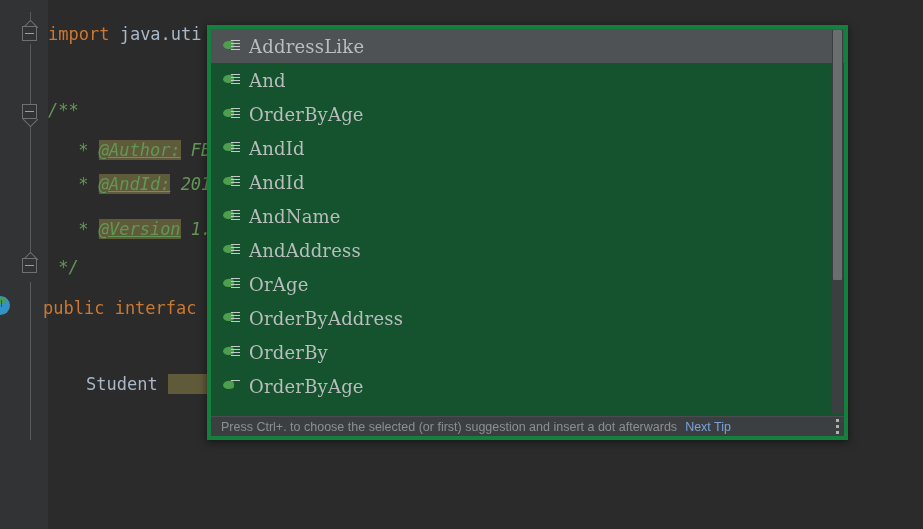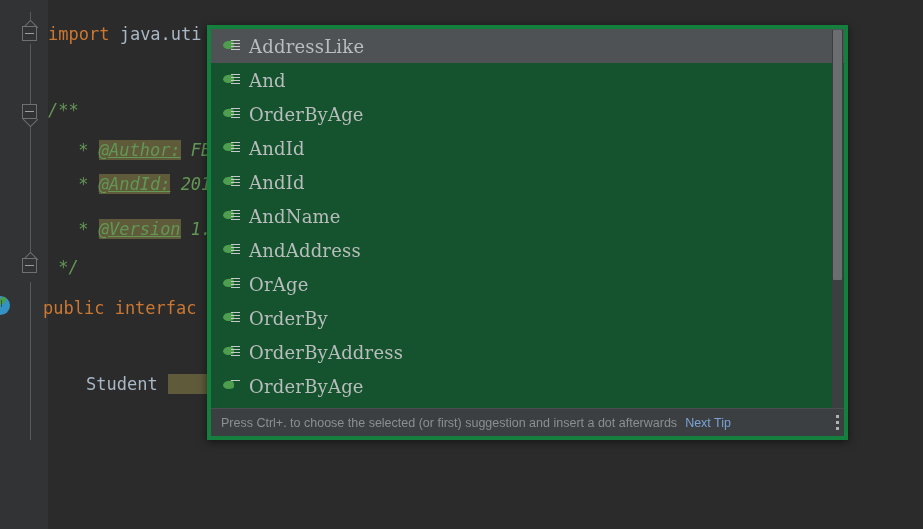--- a/index.html
+++ b/index.html
@@ -216,21 +216,21 @@
     left: 1px; top: 0px;
     width: 9px;
     height: 250px;
     background: #6b6e70;
     border-radius: 1px;
   }
 
   #popup-hint {
     position: absolute;
     left: 0; bottom: 0;
-    width: 639px; height: 28px;
+    width: 639px; height: 20px;
     background: #3c3f41;
     border-top: 1px solid #4a4d4f;
     box-sizing: border-box;
     display: flex;
     align-items: center;
     padding-left: 10px;
   }
   .hint-text {
     font-family: "Liberation Sans", sans-serif;
     font-size: 12.5px;
@@ -411,33 +411,33 @@
         <div class="cmp-row">
           <span class="cmp-icon">
             <span class="blob"></span>
             <span class="bars">
               <i></i>
               <i></i>
               <i></i>
               <i></i>
             </span>
           </span>
+          <span class="cmp-label">OrderByAddress</span>
+        </div>
+        <div class="cmp-row">
+          <span class="cmp-icon">
+            <span class="blob"></span>
+            <span class="bars">
+              <i></i>
+              <i></i>
+              <i></i>
+              <i></i>
+            </span>
+          </span>
           <span class="cmp-label">OrderBy</span>
-        </div>
-        <div class="cmp-row">
-          <span class="cmp-icon">
-            <span class="blob"></span>
-            <span class="bars">
-              <i></i>
-              <i></i>
-              <i></i>
-              <i></i>
-            </span>
-          </span>
-          <span class="cmp-label">OrderByAddress</span>
         </div>
         <div class="cmp-row">
           <span class="cmp-icon">
             <span class="blob"></span>
             <span class="bars">
               <i></i>
             </span>
           </span>
           <span class="cmp-label">OrderByAge</span>
         </div>

